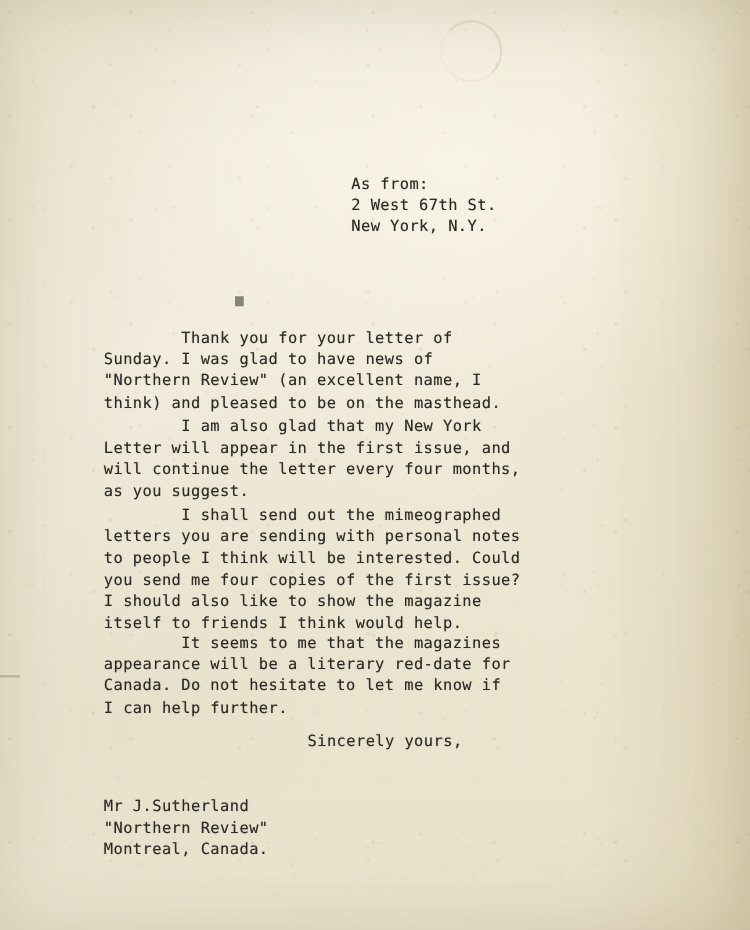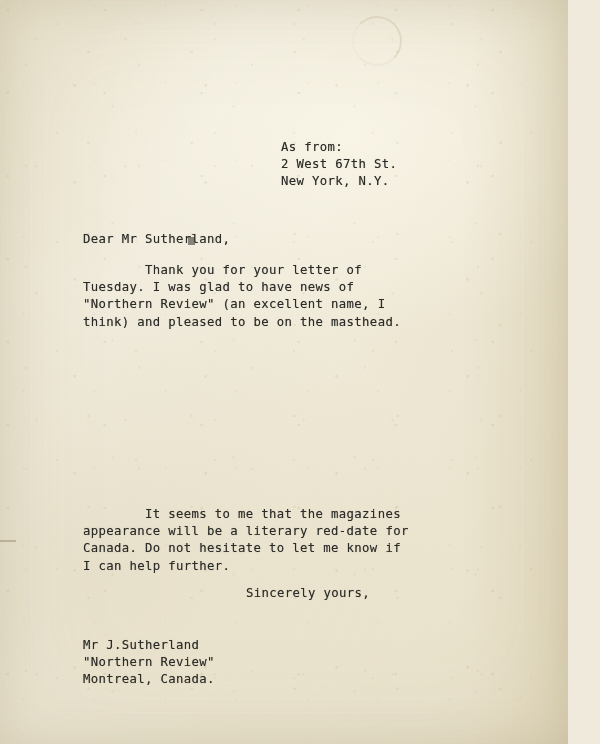--- a/index.html
+++ b/index.html
@@ -9,28 +9,27 @@
   body {
     width: 600px;
     height: 744px;
     overflow: hidden;
     background: #efeadb;
     font-family: "DejaVu Sans Mono", monospace;
   }
 
   #page {
     position: relative;
-    width: 520px;
+    width: 600px;
     height: 744px;
     background:
       radial-gradient(ellipse 420px 300px at 62% 18%, rgba(255,252,240,0.55) 0%, rgba(255,252,240,0.0) 70%),
       radial-gradient(ellipse 500px 420px at 18% 78%, rgba(214,203,172,0.35) 0%, rgba(214,203,172,0.0) 72%),
       linear-gradient(115deg, #e9e2cc 0%, #f1ecdd 28%, #efe9d7 55%, #e6dec6 100%);
     overflow: hidden;
-    padding-left: 48px;
   }
 
   
   #grain {
     position: absolute;
     inset: 0;
     pointer-events: none;
     background-image:
       radial-gradient(circle at 8% 12%, rgba(168,152,110,0.18) 0 1.2px, transparent 1.6px),
       radial-gradient(circle at 23% 64%, rgba(168,152,110,0.14) 0 1.0px, transparent 1.4px),
@@ -126,29 +125,38 @@
 
   <div id="stain-blob"></div>
   <div id="stain-ring"></div>
   <div id="left-mark"></div>
 
   <div class="typed" id="return-address">As from:
 2 West 67th St.
 New York, N.Y.</div>
 
 
-  <div class="typed" id="salutation">Dear Mr Sutherland,</div>
   <div id="typo-overstrike"></div>
 
   <div class="typed" id="para-1">        Thank you for your letter of
-Tuesday. I was glad to have news of
+Sunday. I was glad to have news of
 "Northern Review" (an excellent name, I
 think) and pleased to be on the masthead.</div>
 
+  <div class="typed" id="para-2">        I am also glad that my New York
+Letter will appear in the first issue, and
+will continue the letter every four months,
+as you suggest.</div>
 
+  <div class="typed" id="para-3">        I shall send out the mimeographed
+letters you are sending with personal notes
+to people I think will be interested. Could
+you send me four copies of the first issue?
+I should also like to show the magazine
+itself to friends I think would help.</div>
 
   <div class="typed" id="para-4">        It seems to me that the magazines
 appearance will be a literary red-date for
 Canada. Do not hesitate to let me know if
 I can help further.</div>
 
   <div class="typed" id="closing">Sincerely yours,</div>
 
   <div class="typed" id="recipient">Mr J.Sutherland
 "Northern Review"

